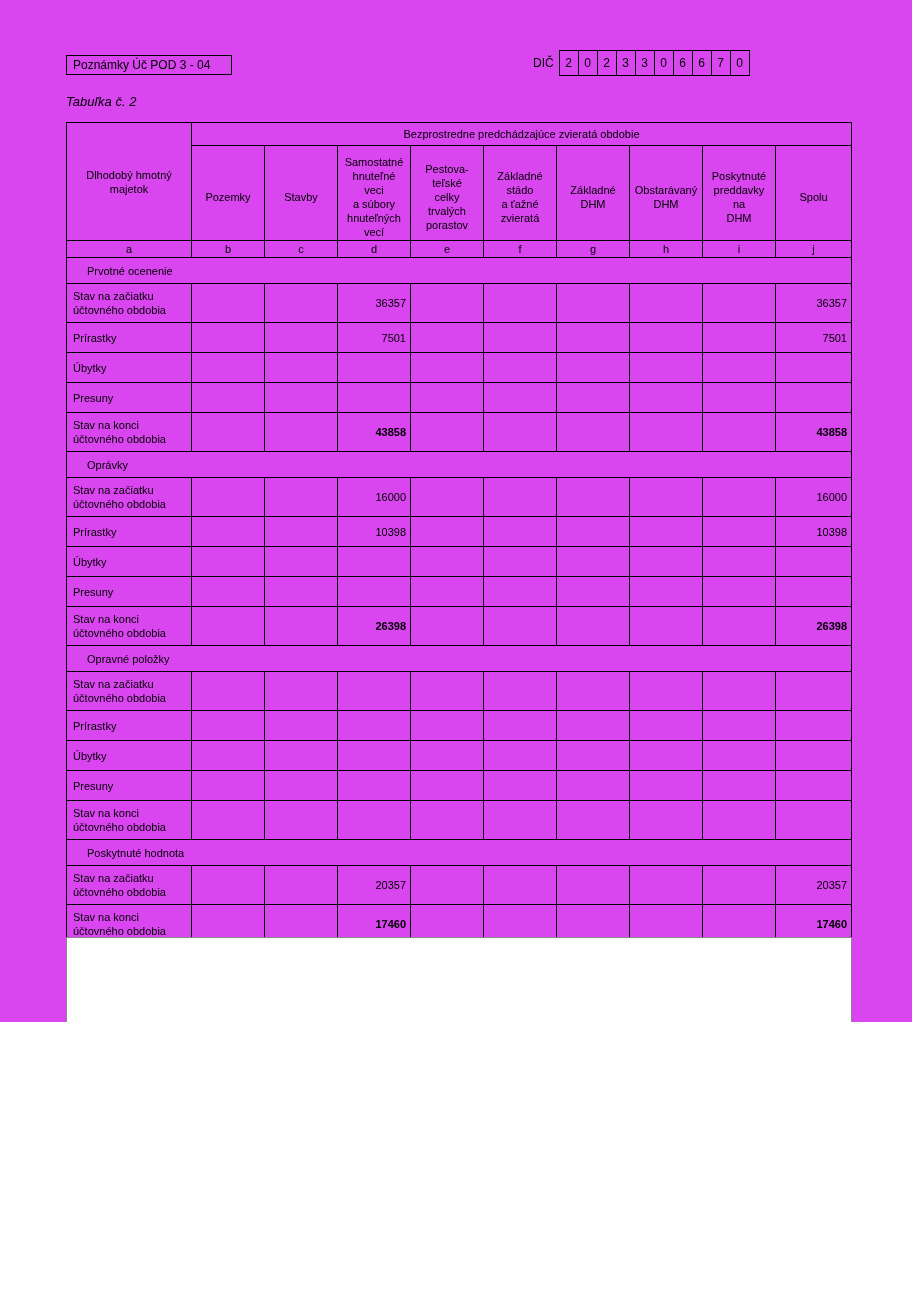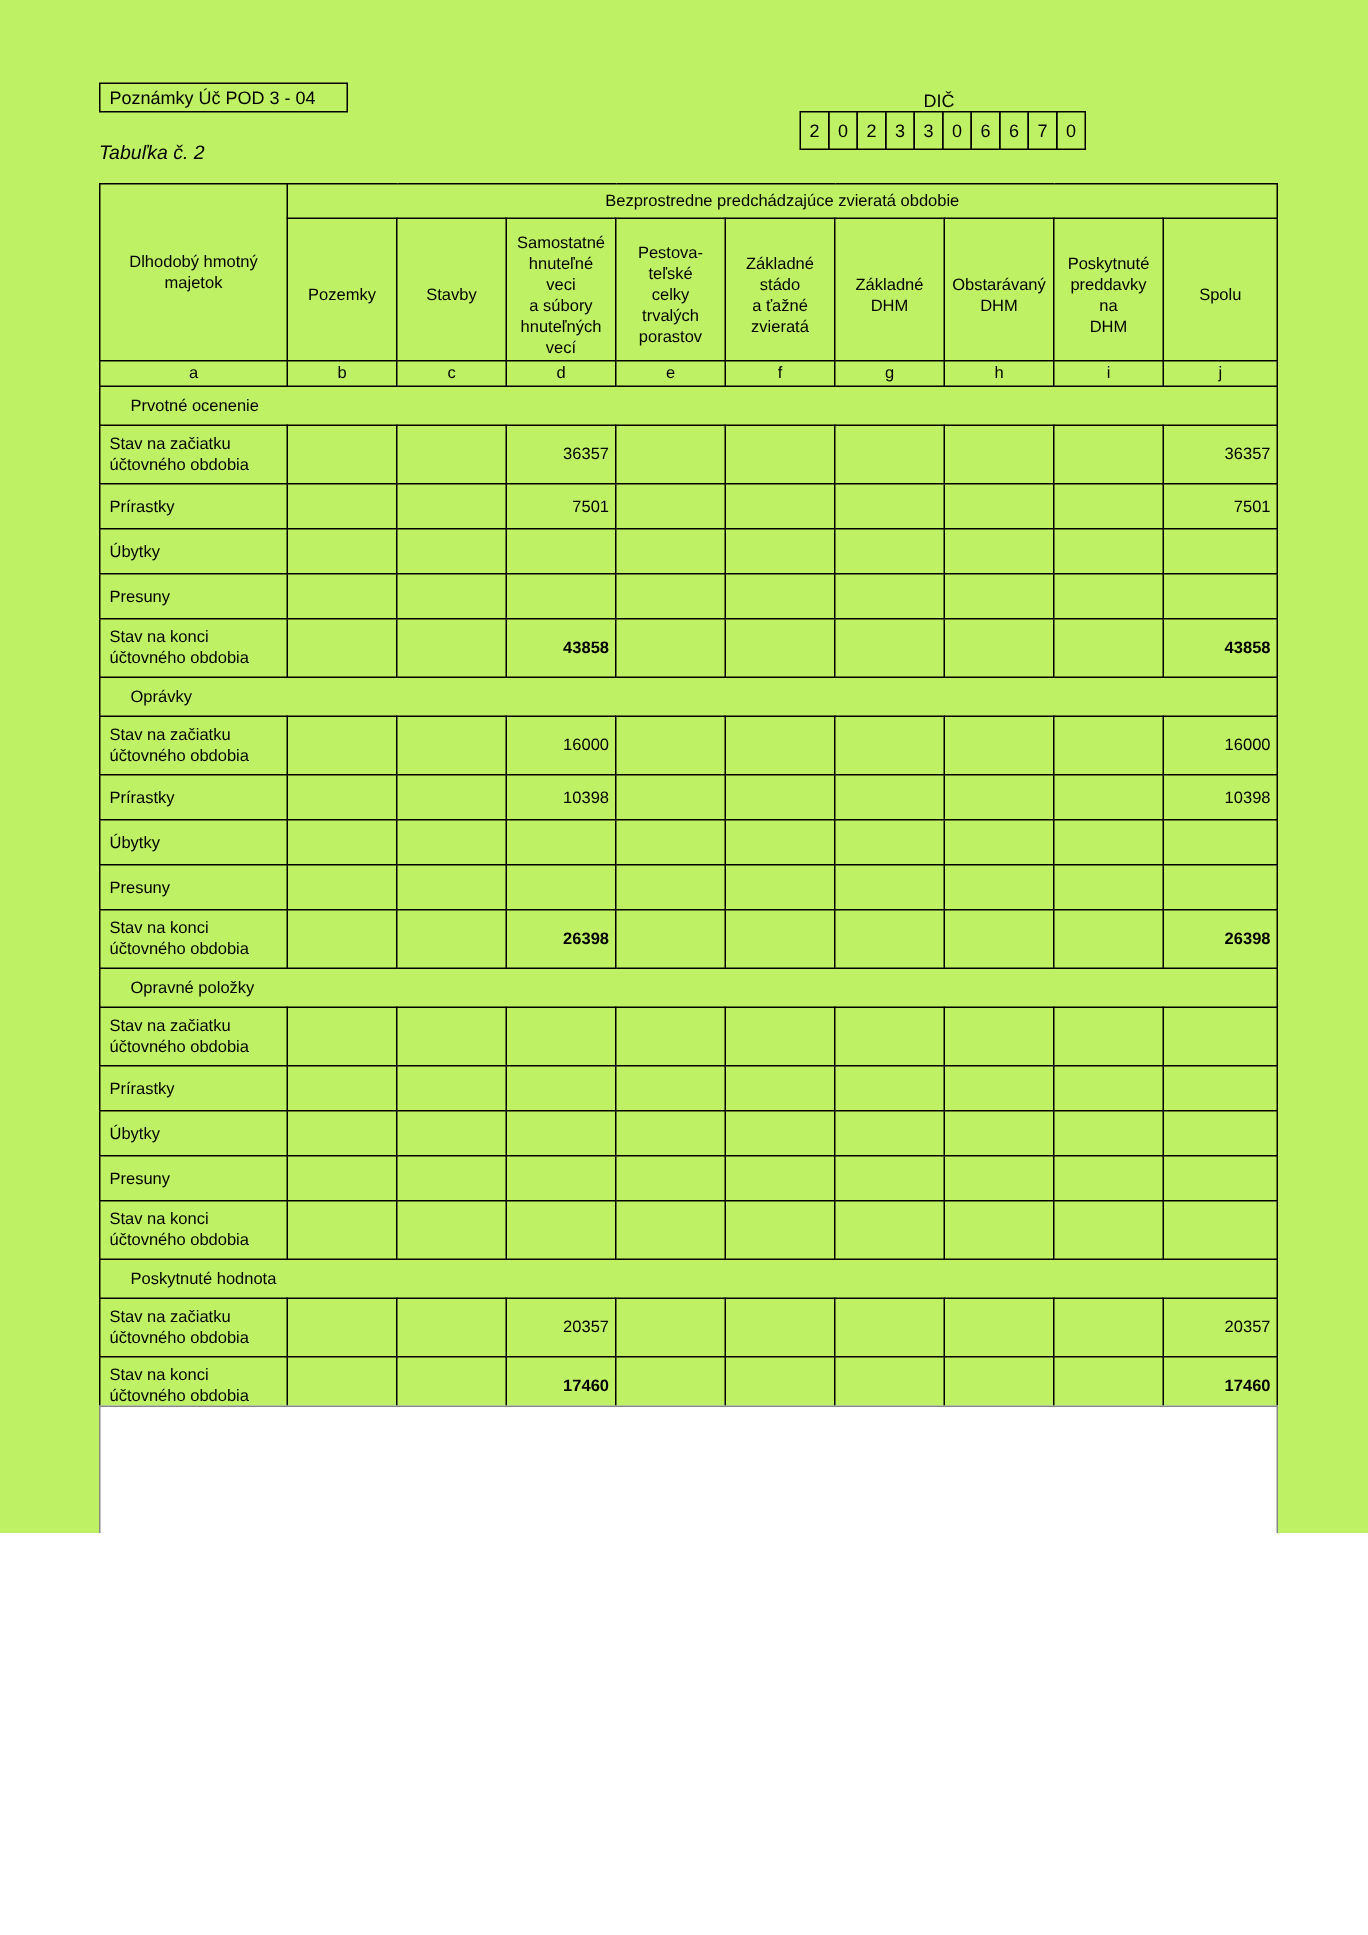--- a/index.html
+++ b/index.html
@@ -2,41 +2,40 @@
 <html><head>
 <meta charset="utf-8">
 <style>
   * { box-sizing: border-box; margin: 0; padding: 0; }
   html, body { background: #fff; }
   body { font-family: "Liberation Sans", sans-serif; color: #000; }
   .page {
     position: relative;
     width: 912px;
     height: 1022px;
-    background: #bef264;
+    background: #d946ef;
     overflow: hidden;
   }
 
   
   .form-box {
     position: absolute;
     left: 66px; top: 55px;
     width: 166px; height: 20px;
     border: 1px solid #000;
     font-size: 12px;
     line-height: 18px;
     padding-left: 6px;
     white-space: nowrap;
   }
   .dic-group {
     position: absolute;
-    left: 533px; top: 60px;
+    left: 533px; top: 50px;
     display: flex;
     align-items: center;
-    flex-direction: column;
   }
   .dic-label {
     font-size: 12px;
     margin-right: 5px;
   }
   .dic-boxes { display: flex; }
   .dic-box {
     width: 20px; height: 26px;
     border: 1px solid #000;
     margin-left: -1px;

